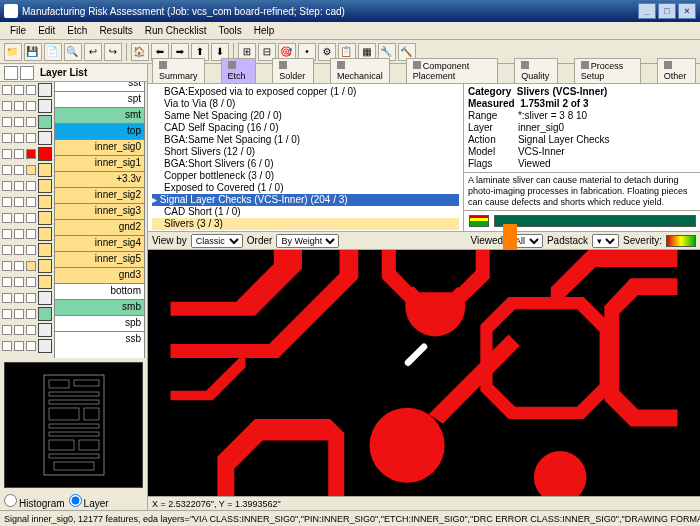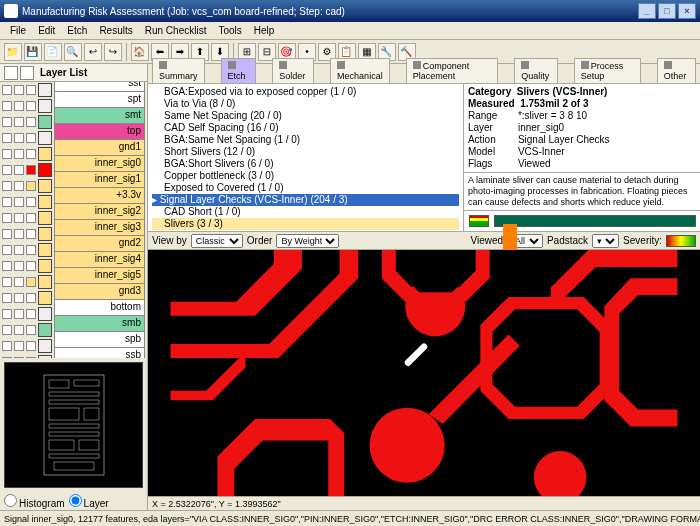--- a/index.html
+++ b/index.html
@@ -127,28 +127,21 @@
           <div class="cb"></div>
           <div class="ind" style=""></div>
           <div class="sw" style="background:#7fd4a8"></div>
           <div class="nm" style="background:#7fd4a8">smt</div>
         </div>
         <div class="layer-row">
           <div class="cb"></div>
           <div class="cb"></div>
           <div class="ind" style=""></div>
           <div class="sw" style="background:#eee"></div>
-          <div class="nm" style="background:#ec4899">top</div>
-        </div>
-        <div class="layer-row">
-          <div class="cb"></div>
-          <div class="cb"></div>
-          <div class="ind" style=""></div>
-          <div class="sw" style="background:#ffe08a"></div>
-          <div class="nm" style="background:#ffe08a">gnd1</div>
+          <div class="nm" style="background:#0ea5e9">top</div>
         </div>
         <div class="layer-row">
           <div class="cb"></div>
           <div class="cb"></div>
           <div class="ind" style="background:#ff0000"></div>
           <div class="sw" style="background:#ff0000"></div>
           <div class="nm" style="background:#ffe08a">inner_sig0</div>
         </div>
         <div class="layer-row">
           <div class="cb"></div>

